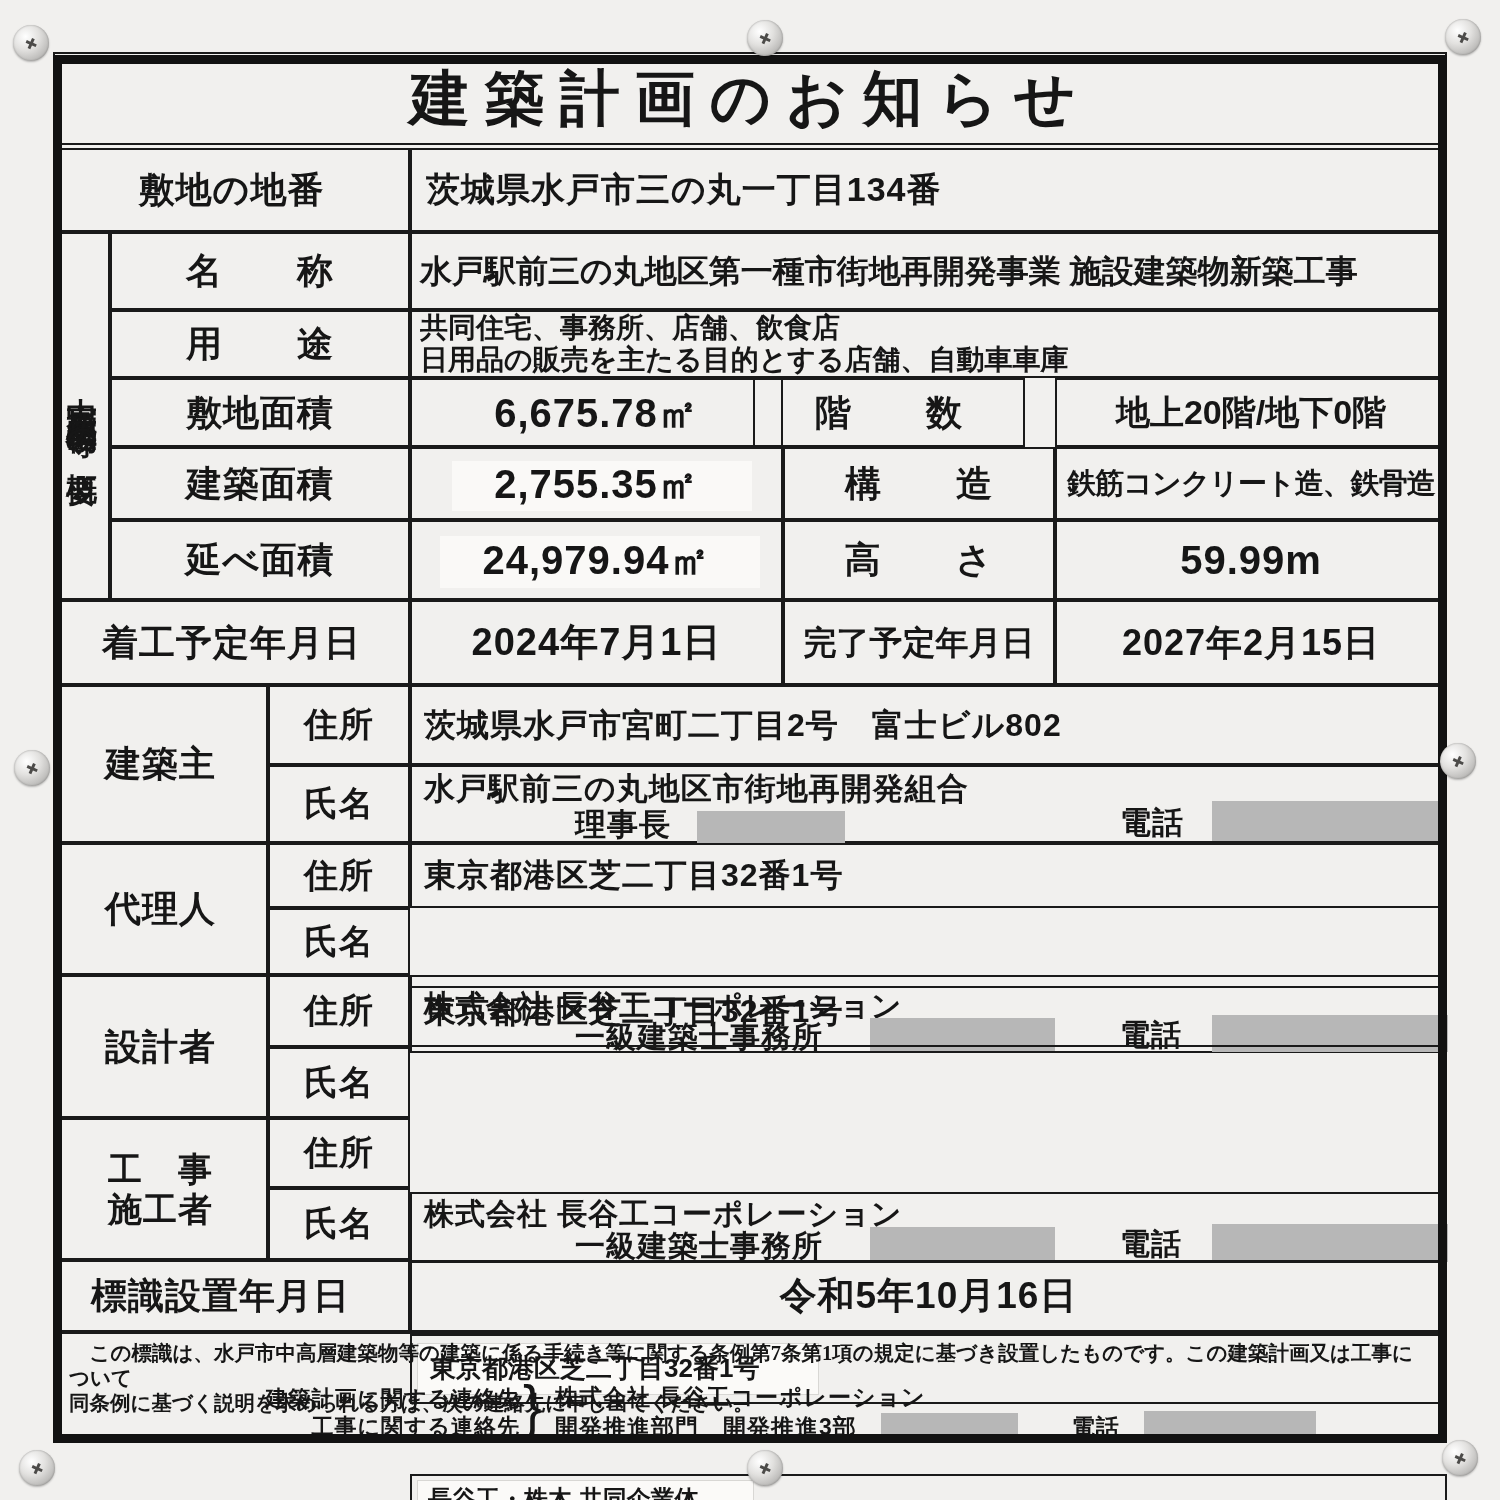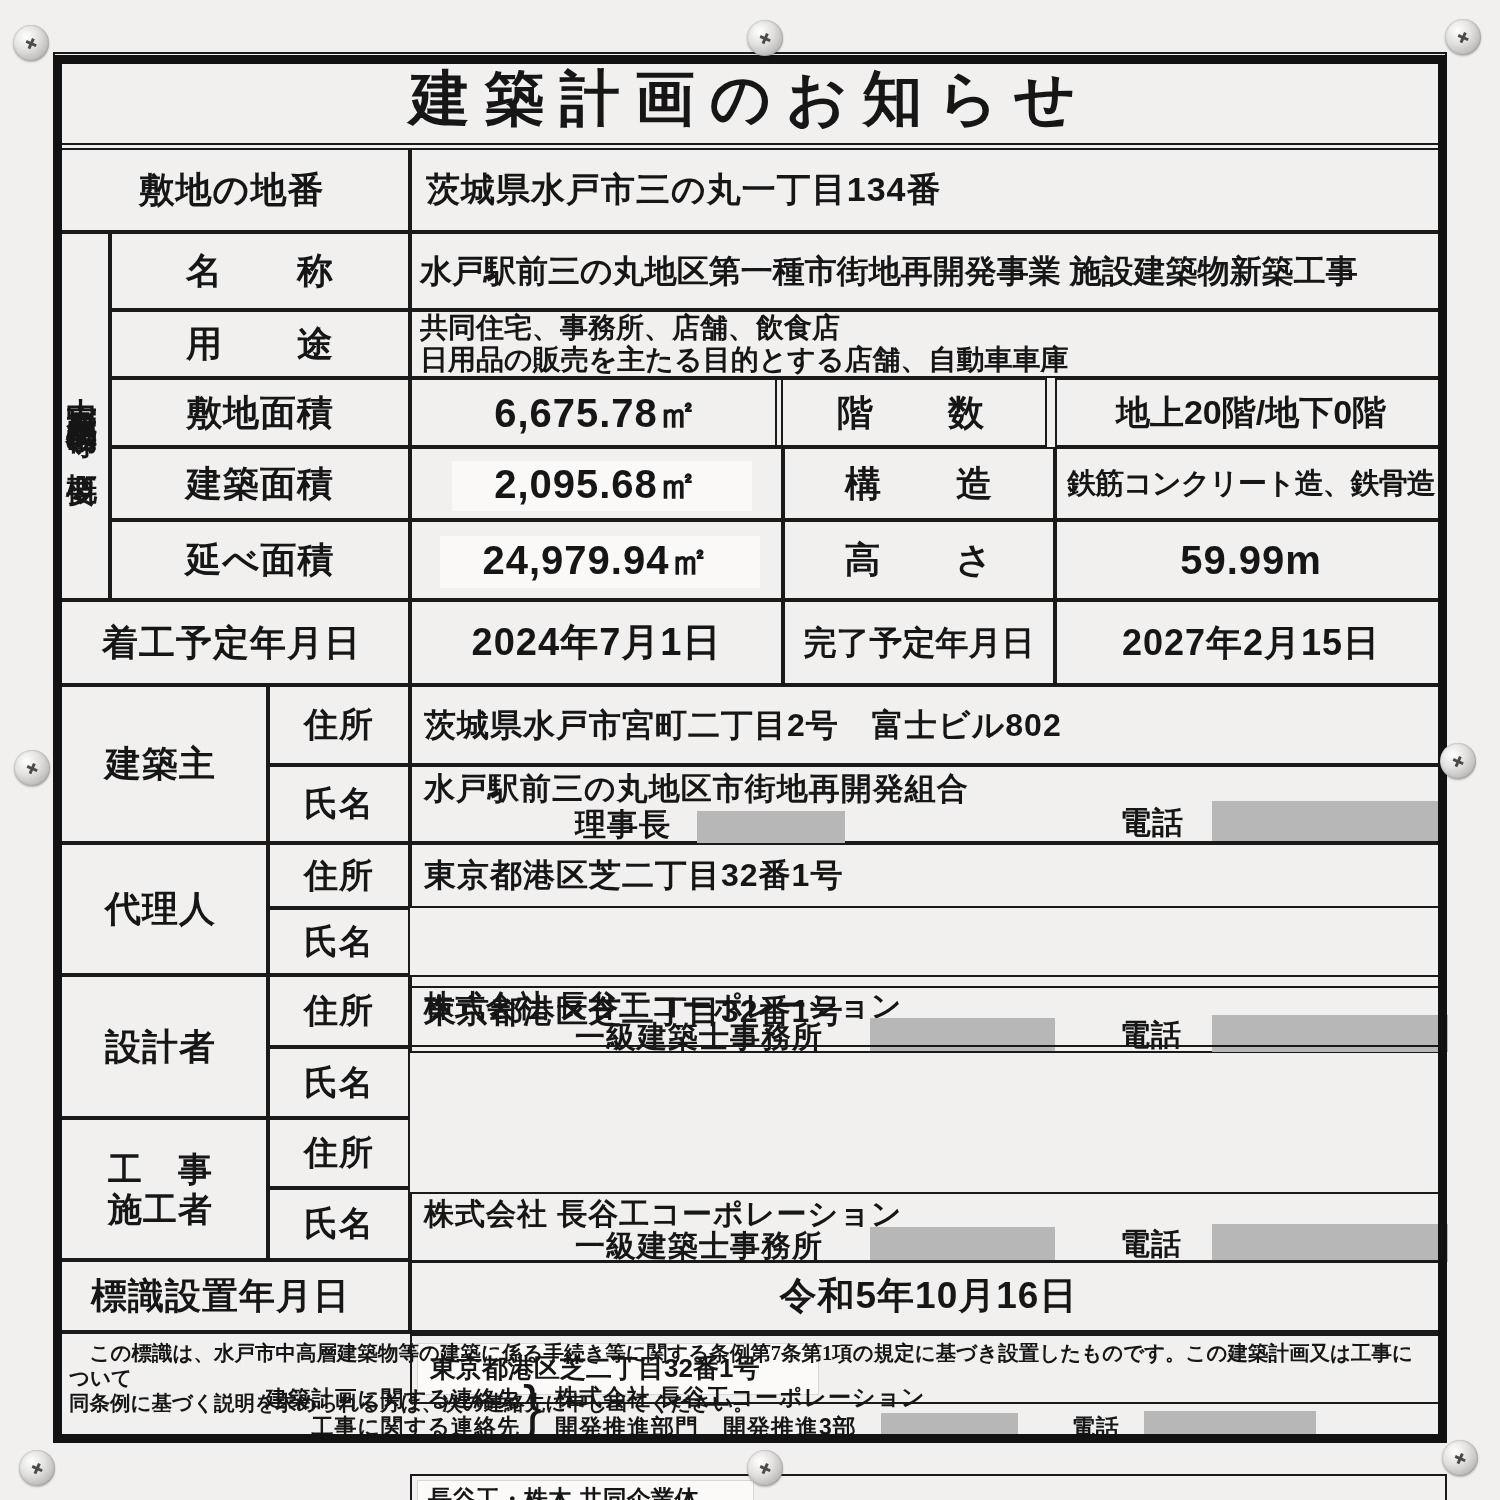--- a/index.html
+++ b/index.html
@@ -95,27 +95,27 @@
 
   <div class="cell" style="left:110px;top:232px;width:300px;height:78px">名　　称</div>
   <div class="cell left" style="left:410px;top:232px;width:1037px;height:78px;padding-left:8px;font-size:32px;letter-spacing:0">水戸駅前三の丸地区第一種市街地再開発事業 施設建築物新築工事</div>
 
   <div class="cell" style="left:110px;top:310px;width:300px;height:68px">用　　途</div>
   <div class="cell" style="left:110px;top:378px;width:300px;height:69px">敷地面積</div>
 
   <div class="cell left pre" style="left:410px;top:310px;width:1037px;height:68px;padding-left:8px;font-size:28px;letter-spacing:0;line-height:32px">共同住宅、事務所、店舗、飲食店
 日用品の販売を主たる目的とする店舗、自動車車庫</div>
   <div class="cell" style="left:410px;top:378px;width:373px;height:69px;font-size:40px">6,675.78㎡</div>
-  <div class="cell" style="left:775px;top:378px;width:272px;height:69px">階　　数</div>
+  <div class="cell" style="left:753px;top:378px;width:272px;height:69px">階　　数</div>
   <div class="cell" style="left:1055px;top:378px;width:392px;height:69px;font-size:34px;letter-spacing:0">地上20階/地下0階</div>
 
   <div class="cell" style="left:110px;top:447px;width:300px;height:73px">建築面積</div>
   <div class="cell" style="left:410px;top:447px;width:373px;height:73px;font-size:40px">
       <div class="patch" style="left:40px;top:12px;width:300px;height:50px"></div>
-      <span>2,095.68㎡</span>
+      <span>2,755.35㎡</span>
     </div>
   <div class="cell" style="left:783px;top:447px;width:272px;height:73px">構　　造</div>
   <div class="cell" style="left:1055px;top:447px;width:392px;height:73px;font-size:29px;letter-spacing:-1px">鉄筋コンクリート造、鉄骨造</div>
 
   <div class="cell" style="left:110px;top:520px;width:300px;height:80px">延べ面積</div>
   <div class="cell" style="left:410px;top:520px;width:373px;height:80px;font-size:40px">
       <div class="patch" style="left:28px;top:14px;width:320px;height:52px"></div>
       <span>24,979.94㎡</span>
     </div>
   <div class="cell" style="left:783px;top:520px;width:272px;height:80px">高　　さ</div>

